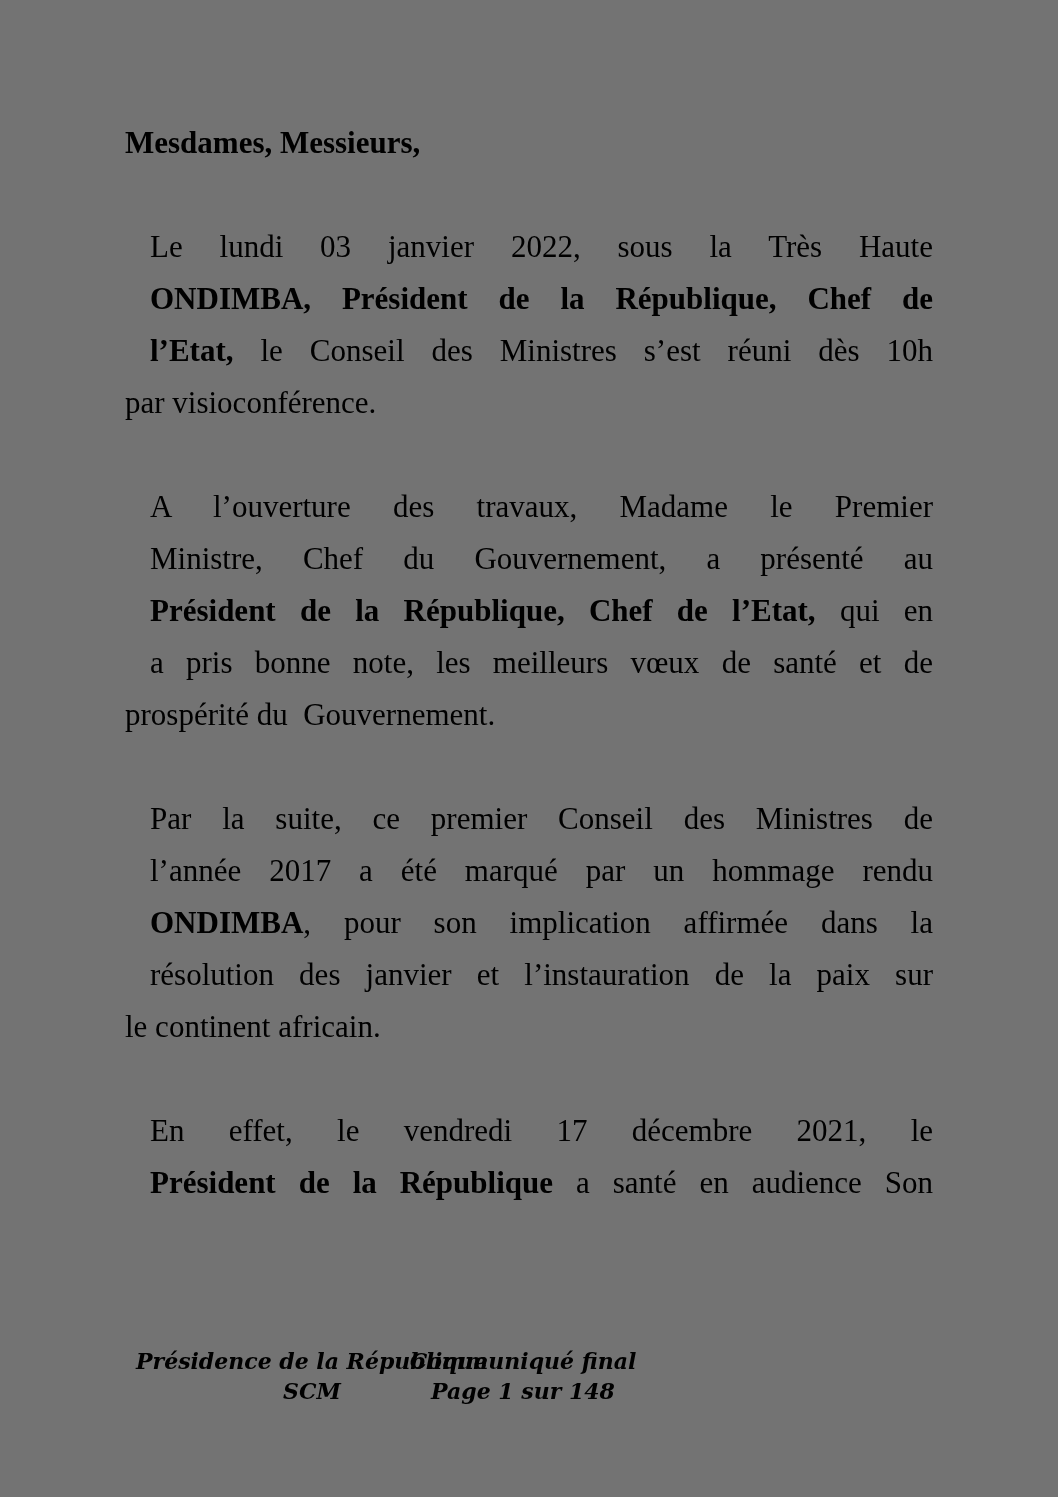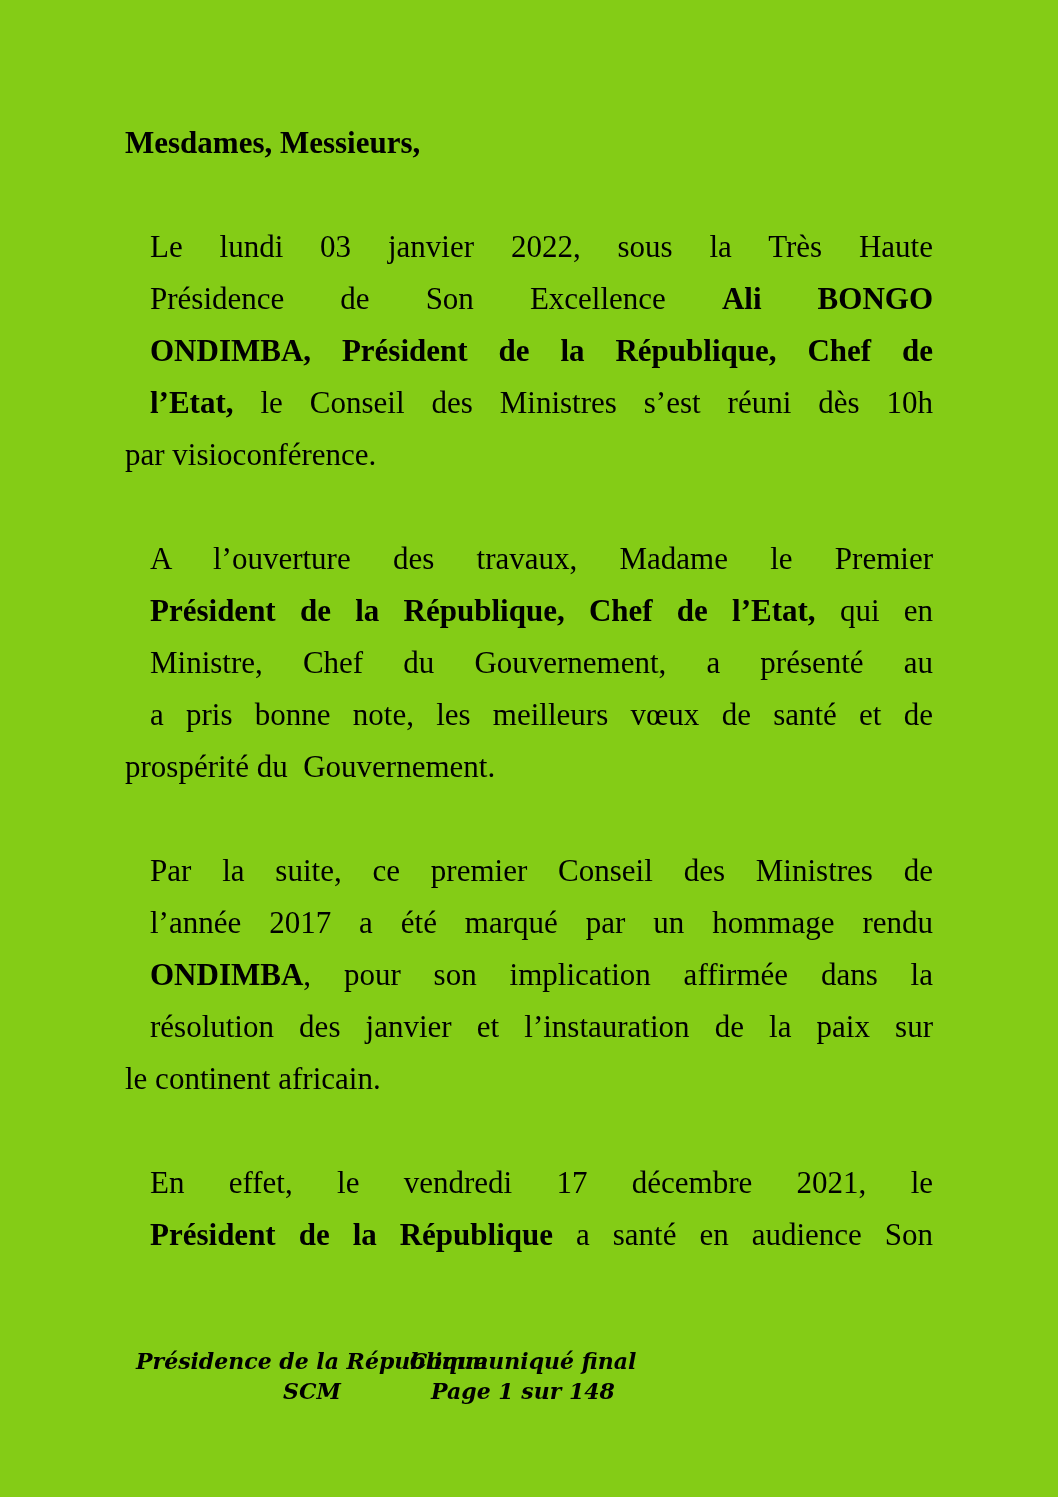--- a/index.html
+++ b/index.html
@@ -11,21 +11,21 @@
   body {
     width: 1058px;
     height: 1497px;
     position: relative;
     font-family: "Liberation Serif", serif;
     color: #000000;
   }
   .page {
     position: absolute;
     inset: 0;
-    background: #84cc16;
+    background: #737373;
     overflow: hidden;
   }
   .content {
     position: absolute;
     left: 125px;
     top: 117px;
     width: 808px;
     font-size: 31px;
     line-height: 52px;
     color: #000000;
@@ -78,29 +78,28 @@
 <body>
 
 <div class="page">
 
   <div class="content">
       <div class="paragraph">
         <div class="line plain"><span class="run b">Mesdames, Messieurs,</span></div>
       </div>
       <div class="paragraph">
         <div class="line just"><span class="run">Le lundi 03 janvier 2022, sous la Très Haute</span></div>
-        <div class="line just"><span class="run">Présidence de Son Excellence </span><span class="run b">Ali BONGO</span></div>
         <div class="line just"><span class="run b">ONDIMBA, Président de la République, Chef de</span></div>
         <div class="line just"><span class="run b">l’Etat,</span><span class="run"> le Conseil des Ministres s’est réuni dès 10h</span></div>
         <div class="line plain"><span class="run">par visioconférence.</span></div>
       </div>
       <div class="paragraph">
         <div class="line just"><span class="run">A l’ouverture des travaux, Madame le Premier</span></div>
+        <div class="line just"><span class="run">Ministre, Chef du Gouvernement, a présenté au</span></div>
         <div class="line just"><span class="run b">Président de la République, Chef de l’Etat,</span><span class="run"> qui en</span></div>
-        <div class="line just"><span class="run">Ministre, Chef du Gouvernement, a présenté au</span></div>
         <div class="line just"><span class="run">a pris bonne note, les meilleurs vœux de santé et de</span></div>
         <div class="line plain"><span class="run">prospérité du  Gouvernement.</span></div>
       </div>
       <div class="paragraph">
         <div class="line just"><span class="run">Par la suite, ce premier Conseil des Ministres de</span></div>
         <div class="line just"><span class="run">l’année 2017 a été marqué par un hommage rendu</span></div>
         <div class="line just"><span class="run b">ONDIMBA</span><span class="run">, pour son implication affirmée dans la</span></div>
         <div class="line just"><span class="run">résolution des janvier et l’instauration de la paix sur</span></div>
         <div class="line plain"><span class="run">le continent africain.</span></div>
       </div>

